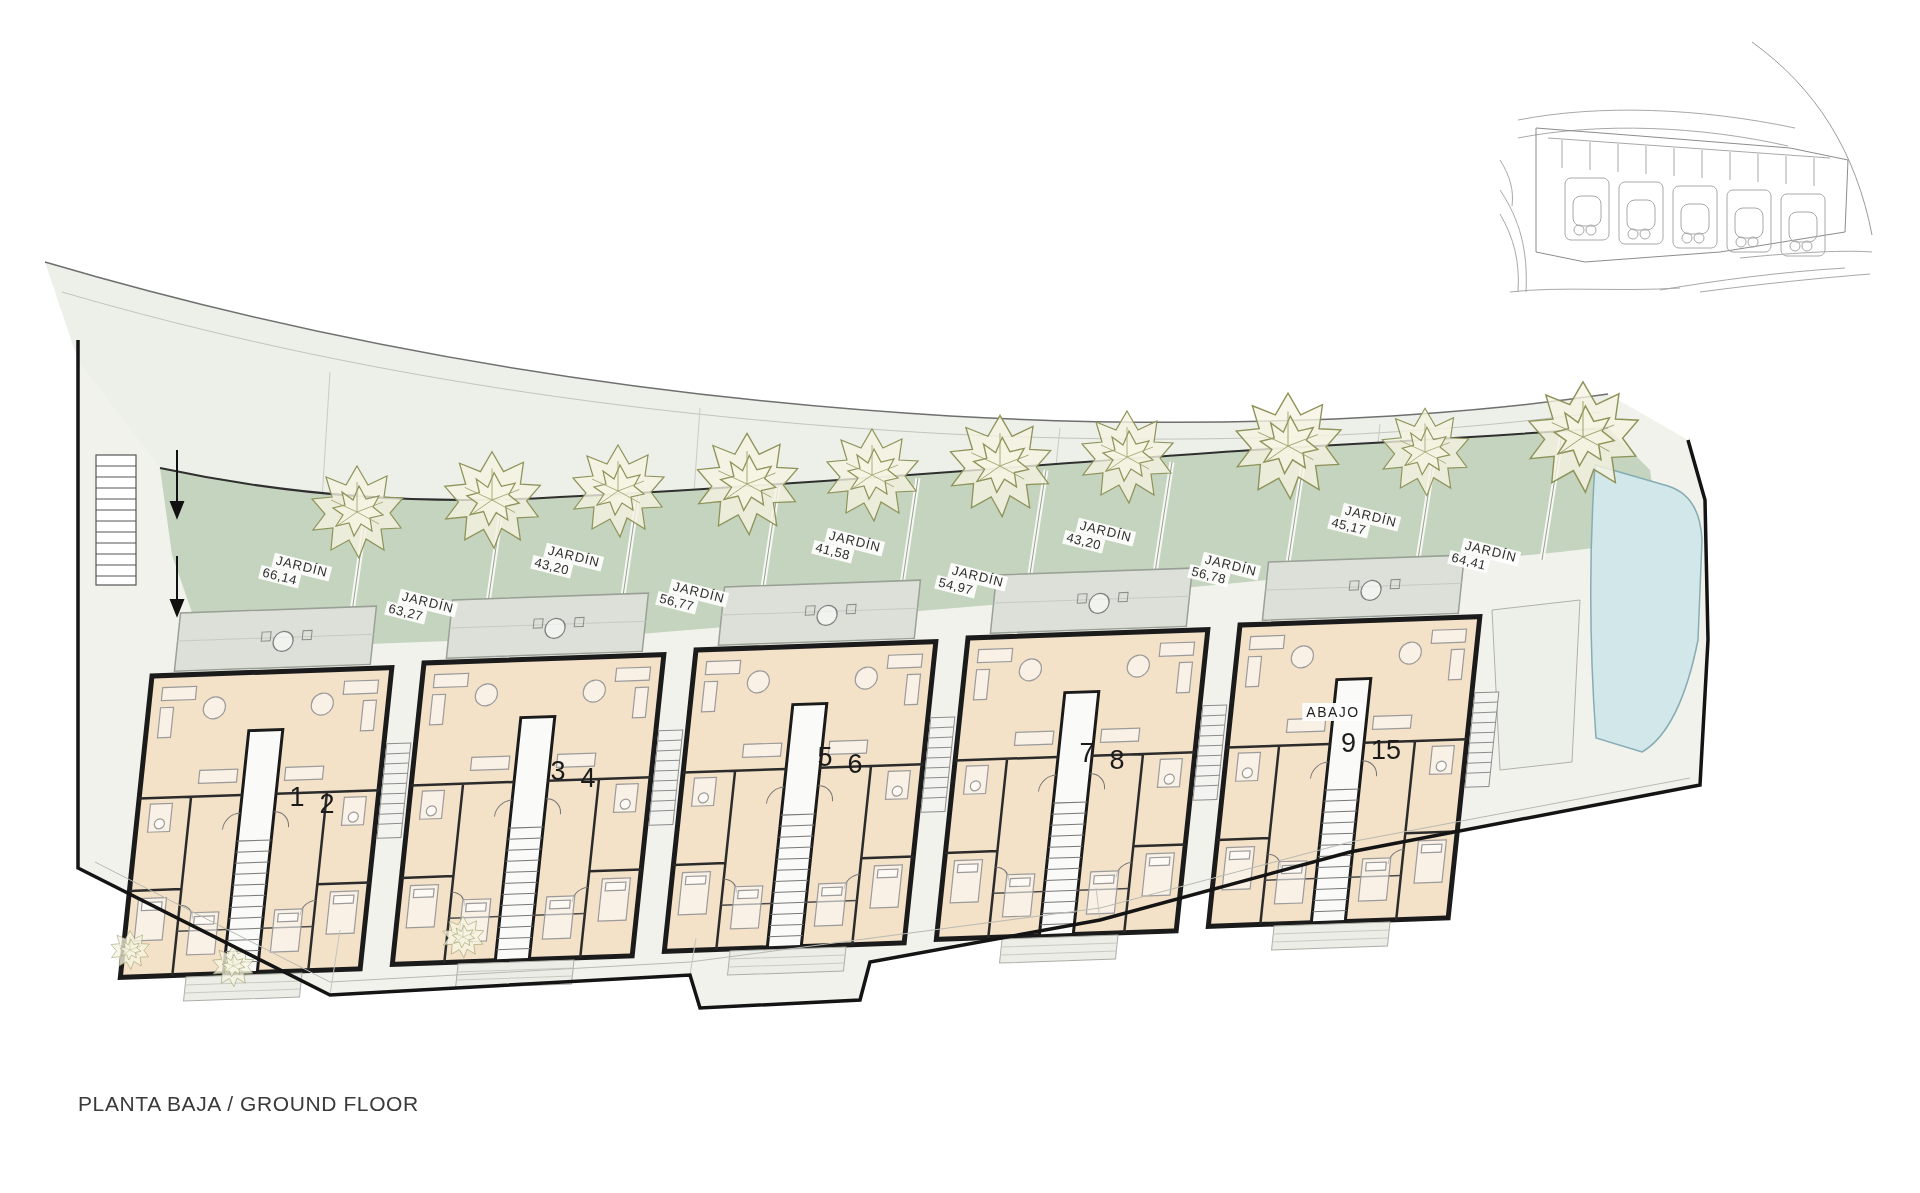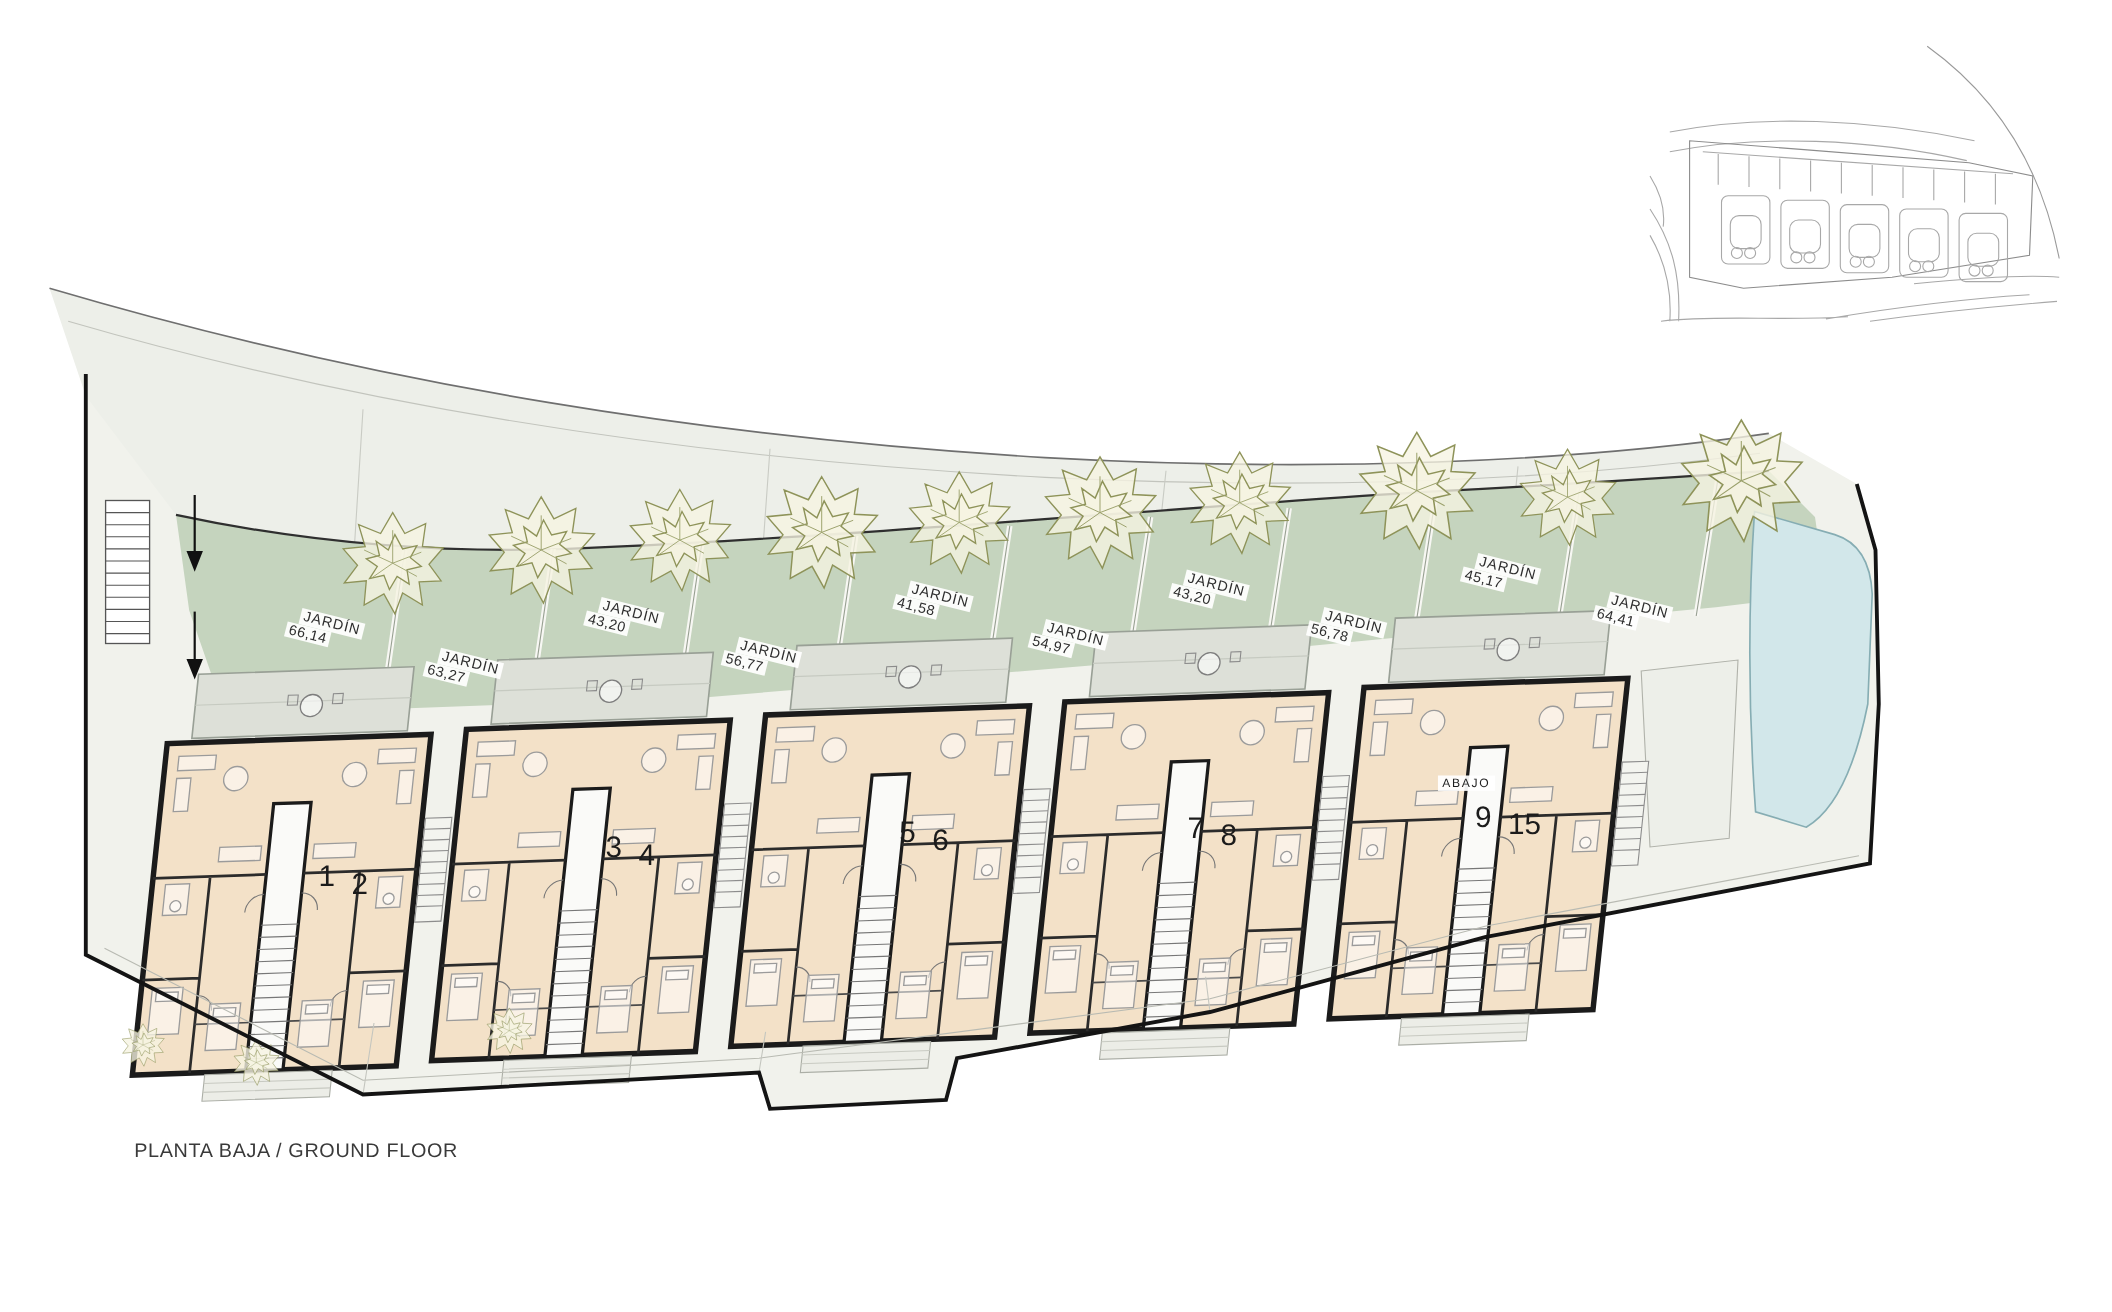--- a/index.html
+++ b/index.html
@@ -11,24 +11,24 @@
           font-family:"Liberation Sans", sans-serif;}
   svg.plan{position:absolute;left:0;top:0;}
   .garden-label{position:absolute;transform:translate(-50%,-50%) rotate(14deg);
        font-size:13px;color:#2e2e2e;letter-spacing:1px;line-height:1.12;white-space:nowrap;}
   .garden-label .line{background:rgba(255,255,255,0.92);padding:0 3px;display:inline-block;}
   .garden-label .area-line{margin-left:-10px;display:block;}
   .garden-label .area-line .line{letter-spacing:0.5px;}
   .unit-pair{position:absolute;transform:translate(-50%,-50%);display:flex;gap:15px;
        font-size:27px;color:#1b1b1b;}
   .unit-pair .n2{transform:translateY(7px);}
-  .abajo{position:absolute;transform:translate(-50%,-50%);font-size:11px;letter-spacing:1.5px;
+  .abajo{position:absolute;transform:translate(-50%,-50%);font-size:14px;letter-spacing:1.5px;
        color:#1f1f1f;background:rgba(255,255,255,0.93);padding:1px 4px;}
-  .floor-title{position:absolute;left:78px;top:1036px;font-size:18px;color:#3a3a3a;
-       letter-spacing:0.6px;margin-left:44px;}
+  .floor-title{position:absolute;left:78px;top:1092px;font-size:21px;color:#3a3a3a;
+       letter-spacing:0.6px;}
 </style>
 </head>
 <body>
 
 <div class="canvas">
 
 <svg class="plan" width="1920" height="1193" viewBox="0 0 1920 1193">
   <defs>
     <g id="tree" style="stroke:#8e9359;fill:rgba(246,243,226,0.78);stroke-width:1.2">
       <path d="M0,-46 L11,-27 L30,-36 L27,-15 L46,-14 L33,1 L44,16 L24,17 L27,38 L9,27 L2,46 L-8,28 L-26,38 L-24,16 L-44,18 L-32,2 L-45,-13 L-25,-15 L-31,-35 L-11,-27 Z"></path>

